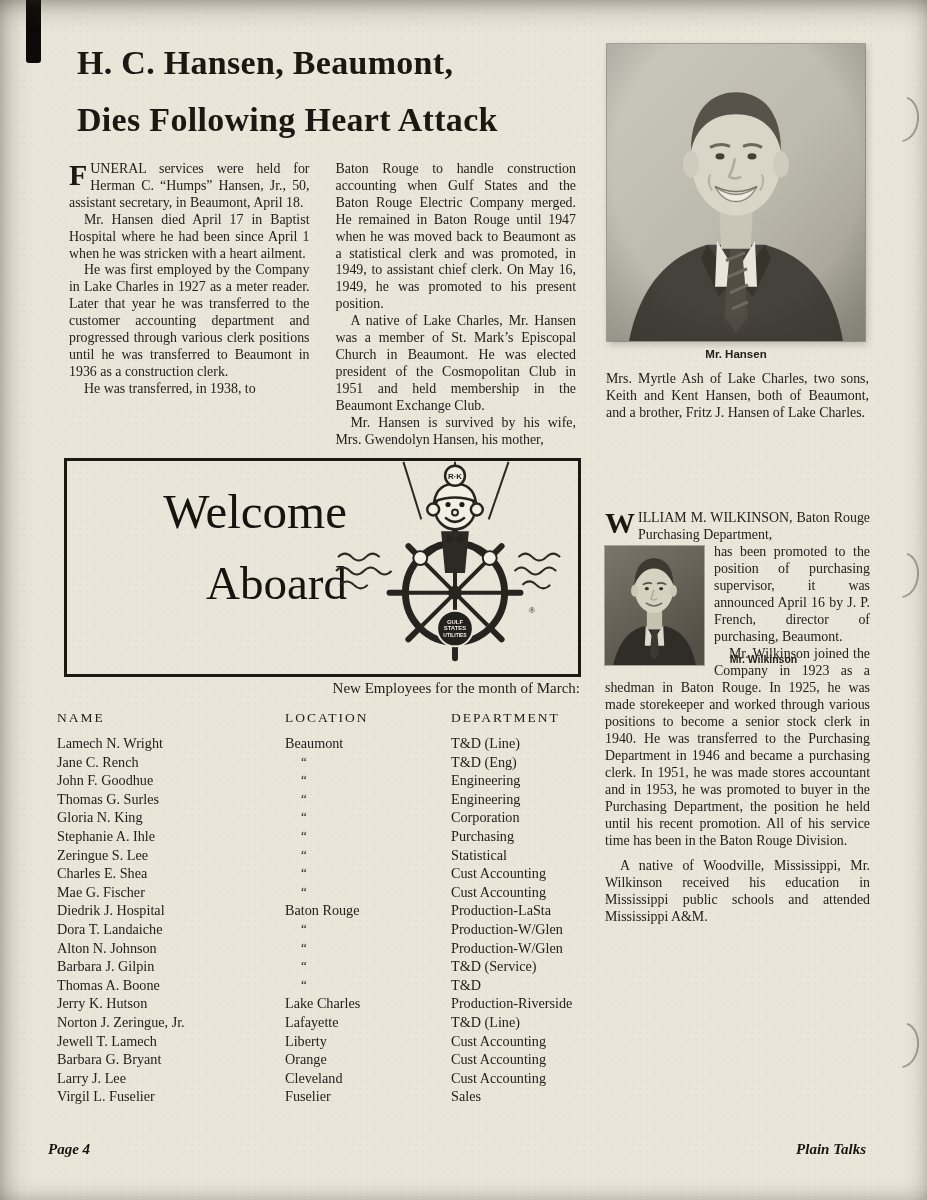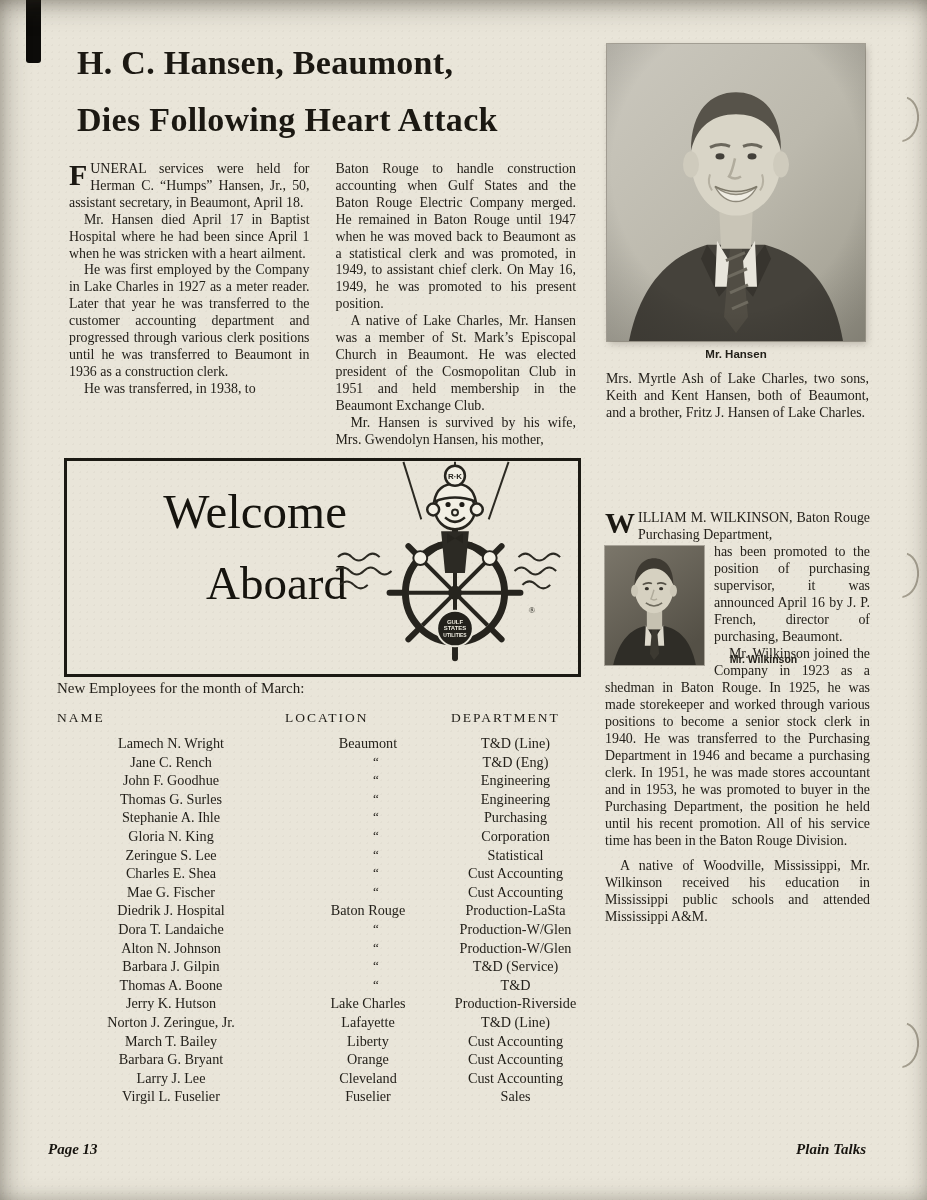--- a/index.html
+++ b/index.html
@@ -39,24 +39,24 @@
   
   .welcome-box{position:absolute;left:64px;top:458px;width:517px;height:219px;border:3px solid #1b1913;box-sizing:border-box;}
   .welcome-words{position:absolute;left:8px;top:22px;width:272px;text-align:right;color:#16140e;}
   .welcome-line1{font-size:49px;line-height:58px;}
   .welcome-line2{font-size:47px;line-height:56px;margin-top:14px;}
   .welcome-cartoon{position:absolute;right:2px;top:0;width:242px;height:212px;}
   .welcome-cartoon svg{display:block;width:100%;height:100%;}
 
   
   .new-employees{position:absolute;left:57px;top:680px;width:523px;}
-  .ne-heading{margin:0 0 13px;text-align:left;font-size:15px;color:#201d17;}
+  .ne-heading{margin:0 0 13px;text-align:right;font-size:15px;color:#201d17;}
   .ne-table{width:100%;border-collapse:collapse;}
   .ne-table th{font-weight:400;font-size:13.5px;letter-spacing:2px;text-align:left;padding:0 0 8px;color:#201d17;}
-  .ne-table td{font-size:14.2px;line-height:18.6px;padding:0;color:#24211b;text-align:center;}
+  .ne-table td{font-size:14.2px;line-height:18.6px;padding:0;color:#24211b;}
   .ne-table td.ditto{padding-left:16px;font-size:13px;line-height:18.6px;}
 
   
   .wilkinson{position:absolute;left:605px;top:496px;width:265px;}
   .wilkinson-title{margin:0;font-size:26px;line-height:50px;font-weight:600;color:#16130d;letter-spacing:.2px;}
   .wilkinson-title span{display:block;}
   .wilkinson-body{margin-top:13px;text-align:justify;font-size:13.9px;line-height:17px;}
   .wilkinson-body p{margin:0;}
   .wilkinson-body p.indent{text-indent:15px;}
   .wilkinson-body p.spaced{margin-top:8px;}
@@ -238,28 +238,28 @@
             <td>John F. Goodhue</td>
             <td class="ditto">“</td>
             <td>Engineering</td>
           </tr>
           <tr>
             <td>Thomas G. Surles</td>
             <td class="ditto">“</td>
             <td>Engineering</td>
           </tr>
           <tr>
+            <td>Gloria N. King</td>
+            <td class="ditto">“</td>
+            <td>Corporation</td>
+          </tr>
+          <tr>
             <td>Stephanie A. Ihle</td>
             <td class="ditto">“</td>
             <td>Purchasing</td>
-          </tr>
-          <tr>
-            <td>Gloria N. King</td>
-            <td class="ditto">“</td>
-            <td>Corporation</td>
           </tr>
           <tr>
             <td>Zeringue S. Lee</td>
             <td class="ditto">“</td>
             <td>Statistical</td>
           </tr>
           <tr>
             <td>Charles E. Shea</td>
             <td class="ditto">“</td>
             <td>Cust Accounting</td>
@@ -298,21 +298,21 @@
             <td>Jerry K. Hutson</td>
             <td>Lake Charles</td>
             <td>Production-Riverside</td>
           </tr>
           <tr>
             <td>Norton J. Zeringue, Jr.</td>
             <td>Lafayette</td>
             <td>T&amp;D (Line)</td>
           </tr>
           <tr>
-            <td>March T. Bailey</td>
+            <td>Jewell T. Lamech</td>
             <td>Liberty</td>
             <td>Cust Accounting</td>
           </tr>
           <tr>
             <td>Barbara G. Bryant</td>
             <td>Orange</td>
             <td>Cust Accounting</td>
           </tr>
           <tr>
             <td>Larry J. Lee</td>
@@ -357,17 +357,17 @@
         </svg>
       </figure>
       <p>has been promoted to the position of purchasing supervisor, it was announced April 16 by J. P. French, director of purchasing, Beaumont.</p>
       <div class="wilkinson-photo-caption" style="float:left;width:99px;margin:-119px 10px 0 0;position:relative;top:121px;">Mr. Wilkinson</div>
       <p class="indent">Mr. Wilkinson joined the Company in 1923 as a shedman in Baton Rouge. In 1925, he was made storekeeper and worked through various positions to become a senior stock clerk in 1940. He was transferred to the Purchasing Department in 1946 and became a purchasing clerk. In 1951, he was made stores accountant and in 1953, he was promoted to buyer in the Purchasing Department, the position he held until his recent promotion. All of his service time has been in the Baton Rouge Division.</p>
       <p class="indent spaced">A native of Woodville, Mississippi, Mr. Wilkinson received his education in Mississippi public schools and attended Mississippi A&amp;M.</p>
     </div>
   </section>
 
   <footer class="page-footer">
-    <span>Page 13</span>
+    <span>Page 4</span>
     <span>Plain Talks</span>
   </footer>
 
 </div>
 
 </body></html>

